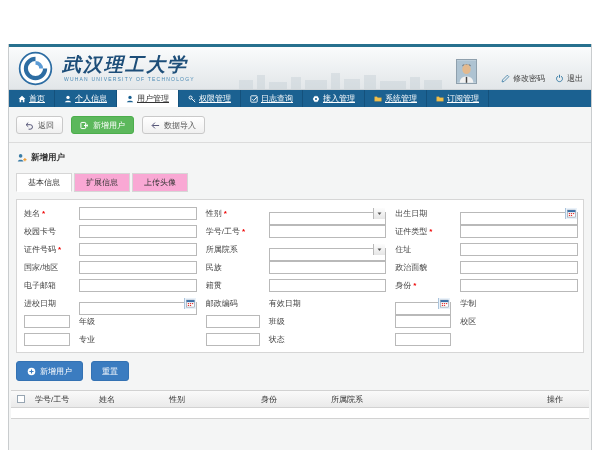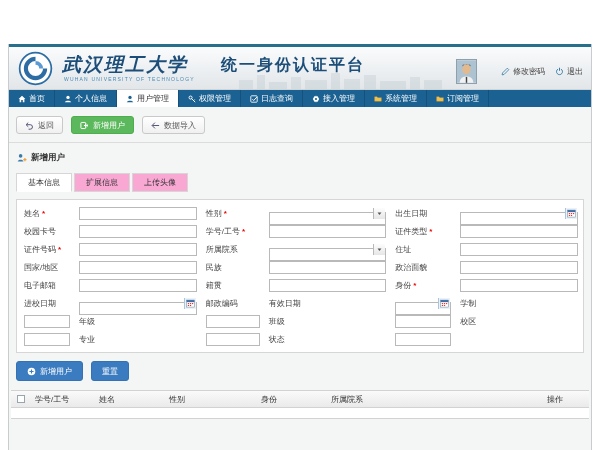--- a/index.html
+++ b/index.html
@@ -18,31 +18,31 @@
   .logo{position:absolute;left:9px;top:4px;width:35px;height:35px;}
   .logo svg{width:100%;height:100%;display:block;}
   .title-cn{position:absolute;left:53px;top:5px;font-family:"DejaVu Serif",serif;
             font-style:italic;font-weight:bold;font-size:19px;color:var(--title-blue);letter-spacing:2px;}
   .title-en{position:absolute;left:55px;top:29px;font-size:5px;color:#4a8ab5;letter-spacing:1.2px;}
   .title-platform{position:absolute;left:212px;top:8px;font-size:16px;font-weight:bold;
                   color:var(--title-blue);letter-spacing:2px;}
   .skyline{position:absolute;bottom:0;left:230px;right:0;height:20px;display:flex;
            align-items:flex-end;gap:4px;opacity:.45;}
   .skyline i{display:block;background:#c6d0d6;}
-  .userbox{position:absolute;right:8px;bottom:5px;display:flex;align-items:center;font-size:8px;color:#444;}
+  .userbox{position:absolute;right:8px;bottom:5px;display:flex;align-items:flex-end;font-size:8px;color:#444;}
   .avatar{width:21px;height:25px;border:1px solid #8fa0ad;margin-right:14px;background:#fff;}
   .avatar svg{width:100%;height:100%;display:block;}
   .userlink{display:flex;align-items:center;gap:3px;cursor:pointer;margin-left:10px;color:#444;}
   .userlink .ic{color:#3a7ca5;}
   .ic{display:inline-block;width:9px;height:9px;flex:none;}
   .ic svg{width:100%;height:100%;display:block;}
   
   .nav{display:flex;height:17px;background:var(--nav-blue);}
   .nav-item{display:flex;align-items:center;gap:3px;padding:0 9px;font-size:8px;color:#fff;
-            border-right:1px solid #14517c;cursor:pointer;white-space:nowrap;}
+            border-right:1px solid #14517c;cursor:pointer;white-space:nowrap;text-decoration:underline;}
   .nav-item .ic{width:8px;height:8px;color:#fff;}
   .nav-item.active{background:#fff;color:#333;}
   .nav-item.active .ic{color:var(--nav-blue);}
   
   .toolbar{display:flex;gap:8px;padding:9px 0 8px 7px;border-bottom:1px solid #dcdcdc;font-family:Liberation Serif, serif;}
   .btn{display:inline-flex;align-items:center;gap:4px;height:18px;padding:0 8px;font-size:8px;
        border-radius:3px;cursor:pointer;white-space:nowrap;}
   .btn .ic{width:9px;height:9px;}
   .btn-light{background:linear-gradient(#ffffff,#f0f0f0);border:1px solid #c9c9c9;color:#555;}
   .btn-green{background:var(--green);border:1px solid #4cae4c;color:#fff;}
@@ -92,21 +92,20 @@
   <div class="header">
     <span class="logo">
         <svg viewBox="0 0 36 36">
           <circle cx="18" cy="18" r="16.3" fill="#fff" stroke="#2d6da3" stroke-width="1.8"></circle>
           <path d="M18 6a12 12 0 1 0 12 12h-4.2a7.8 7.8 0 1 1-7.8-7.8z" fill="#2d6da3"></path>
           <path d="M18 10.2a7.8 7.8 0 0 1 7.8 7.8h-4a3.8 3.8 0 0 0-3.8-3.8z" fill="#5b9bd5"></path>
         </svg>
       </span>
     <div class="title-cn">武汉理工大学</div>
     <div class="title-en">WUHAN UNIVERSITY OF TECHNOLOGY</div>
-    <div class="title-platform">统一身份认证平台</div>
     <div class="skyline">
       <i style="width:14px;height:9px"></i>
         <i style="width:8px;height:14px"></i>
         <i style="width:18px;height:7px"></i>
       <i style="width:10px;height:12px"></i>
         <i style="width:22px;height:9px"></i>
         <i style="width:9px;height:16px"></i>
       <i style="width:16px;height:10px"></i>
         <i style="width:12px;height:14px"></i>
         <i style="width:26px;height:8px"></i>

